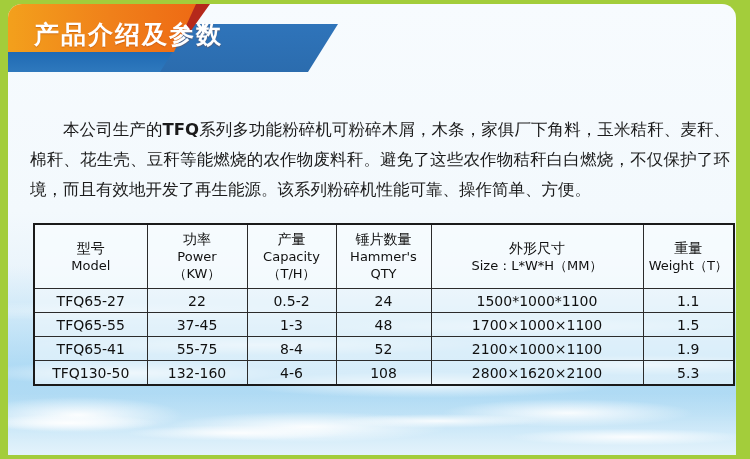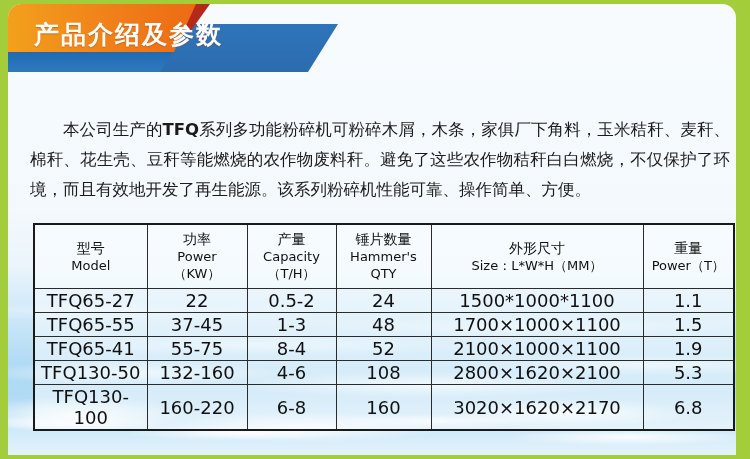--- a/index.html
+++ b/index.html
@@ -83,21 +83,21 @@
     color:#101010;
     background:rgba(247,251,254,0.55);
   }
   table.spec thead td{
     font-size:13px;line-height:17px;
     padding:6px 2px;
     background:rgba(247,251,254,0.82);
   }
   table.spec thead td .cn{font-size:14px;font-weight:normal;}
   table.spec tbody td{
-    font-size:18px;height:21px;padding:1px 2px;
+    font-size:14px;height:21px;padding:1px 2px;
   }
   col.c1{width:113px;}
   col.c2{width:100px;}
   col.c3{width:89px;}
   col.c4{width:95px;}
   col.c5{width:212px;}
   col.c6{width:91px;}
 </style>
 </head>
 <body>
@@ -171,21 +171,21 @@
               <div class="cn">锤片数量</div>
               <div>Hammer's</div>
               <div>QTY</div>
             </td>
             <td>
               <div class="cn">外形尺寸</div>
               <div>Size：L*W*H（MM）</div>
             </td>
             <td>
               <div class="cn">重量</div>
-              <div>Power（T）</div>
+              <div>Weight（T）</div>
             </td>
           </tr>
         </thead>
         <tbody id="spec-body">
             <tr>
               <td>TFQ65-27</td>
               <td>22</td>
               <td>0.5-2</td>
               <td>24</td>
               <td>1500*1000*1100</td>
@@ -208,26 +208,18 @@
               <td>1.9</td>
             </tr>
             <tr>
               <td>TFQ130-50</td>
               <td>132-160</td>
               <td>4-6</td>
               <td>108</td>
               <td>2800×1620×2100</td>
               <td>5.3</td>
             </tr>
-            <tr>
-              <td>TFQ130-100</td>
-              <td>160-220</td>
-              <td>6-8</td>
-              <td>160</td>
-              <td>3020×1620×2170</td>
-              <td>6.8</td>
-            </tr>
           </tbody>
       </table>
     </div>
 
   </div>
 </div>
 
 </body></html>

